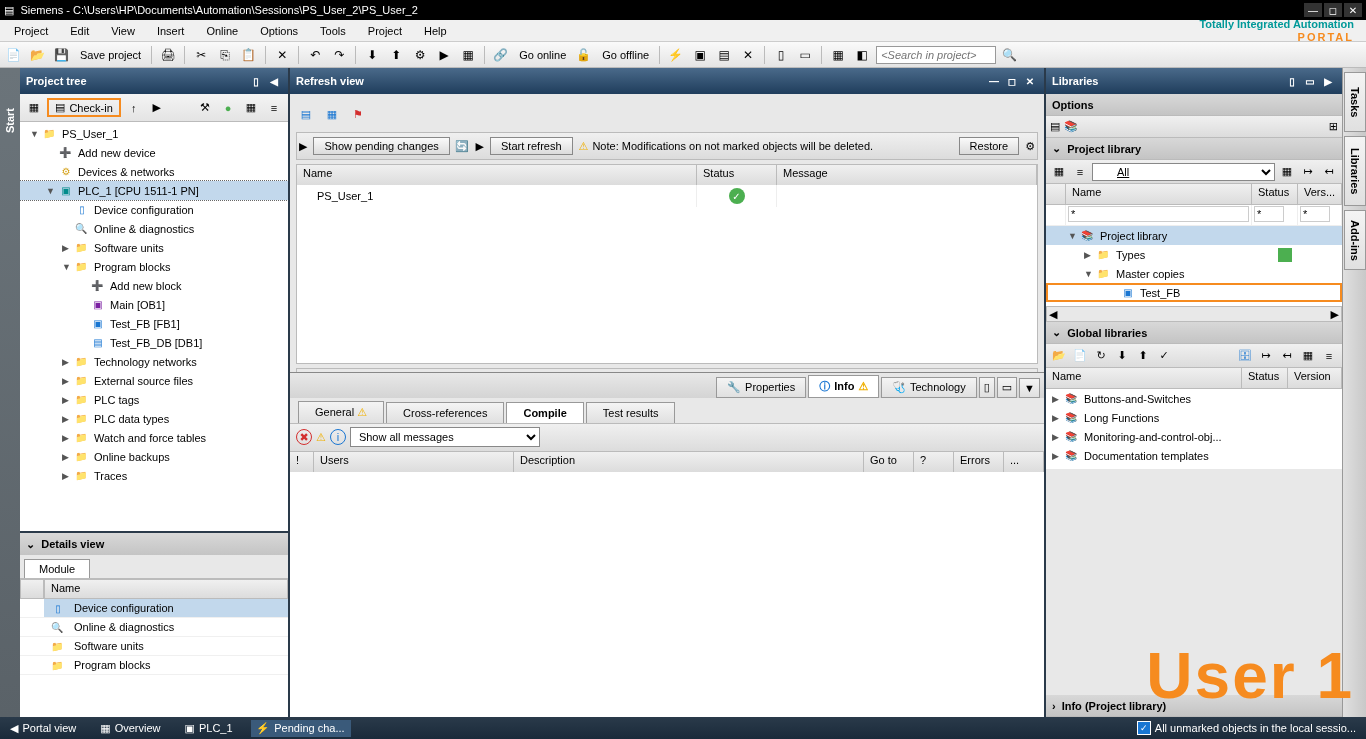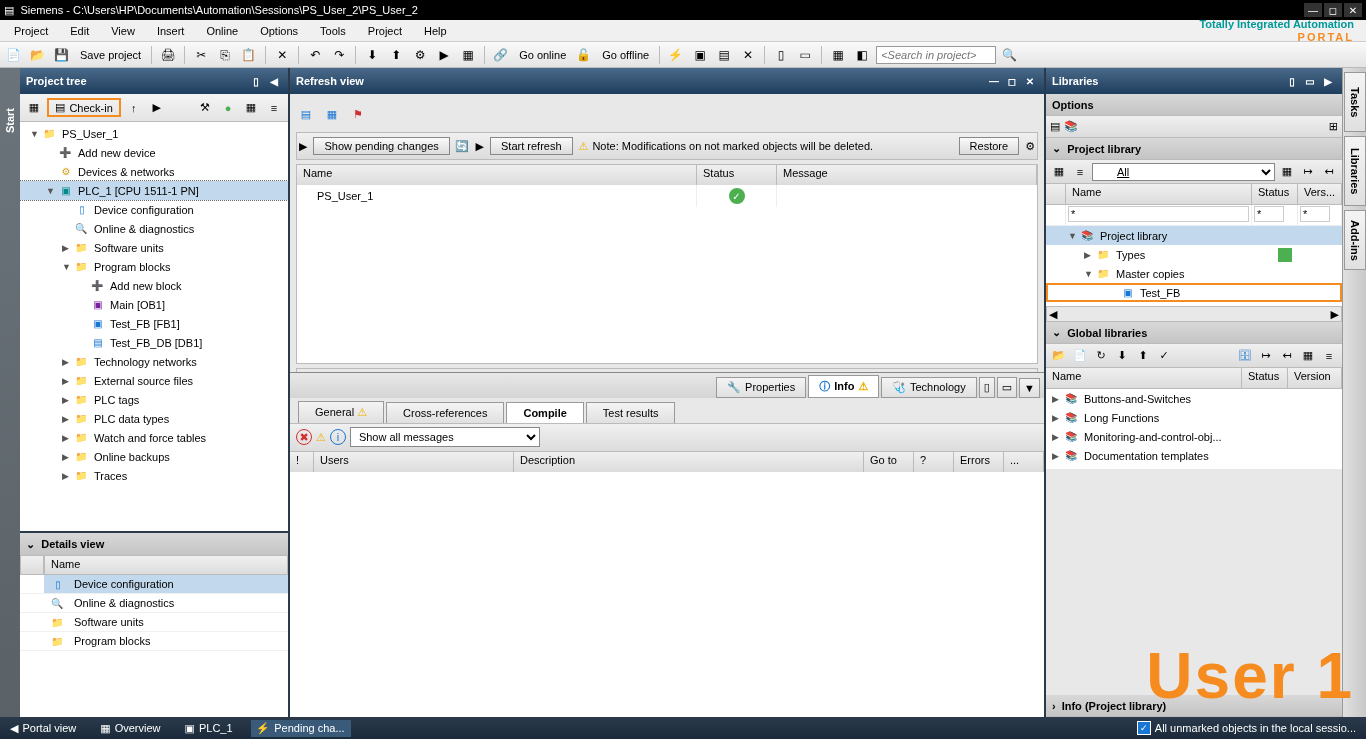--- a/index.html
+++ b/index.html
@@ -302,20 +302,23 @@
           <span class="tree-arrow">▶</span>
           <span class="tree-icon icon-folder">📁</span>
           <span>Traces</span>
         </div>
     </div>
 
     <div class="details-panel">
       <div class="details-header">
         <span class="chev">⌄</span>
         <span>Details view</span>
+      </div>
+      <div class="module-tab-row">
+        <div class="module-tab">Module</div>
       </div>
       <div class="details-table">
         <div style="display:flex;">
           <div class="details-th" style="width:24px;"></div>
           <div class="details-th" style="flex:1;">Name</div>
         </div>
         <div style="display:flex;">
             <div style="width:24px;" class="details-td"></div>
             <div class="details-td sel" style="flex:1;">
               <span class="tree-icon" style="color:#1976d2;">▯</span>

